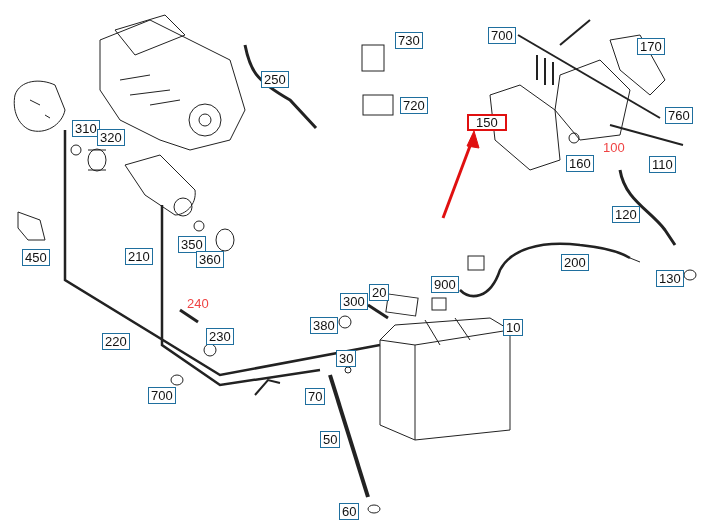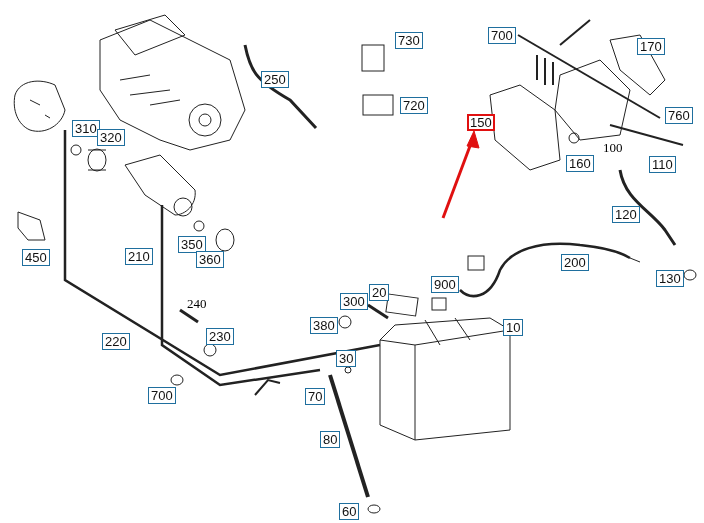--- a/index.html
+++ b/index.html
@@ -1,20 +1,20 @@
 <!DOCTYPE html>
 <html><head>
 <meta charset="utf-8">
 <style>
   html,body{margin:0;padding:0;background:#fff;}
   #stage{position:relative;width:704px;height:523px;overflow:hidden;background:#fff;font-family:"Liberation Sans",sans-serif;}
   svg.draw{position:absolute;left:0;top:0;}
   .callout{position:absolute;border:1.5px solid #1f6f9e;background:#fff;color:#111;font-size:13px;line-height:15px;padding:0 2px;white-space:nowrap;}
-  .plain{position:absolute;color:#000000;font-size:13px;line-height:15px;white-space:nowrap;font-family:Liberation Serif, serif;}
-  .hl{border:2.5px solid #e01010;line-height:13px;padding:0 1px;}
+  .plain{position:absolute;color:#ef4444;font-size:13px;line-height:15px;white-space:nowrap;}
+  .hl{border:2.5px solid #e01010;line-height:13px;padding:0 7px;}
 </style>
 </head>
 <body>
 
 <div id="stage">
   <svg class="draw" width="704" height="523" viewBox="0 0 704 523">
     <g fill="none" stroke="#222" stroke-width="1">
 
       <g>
         <path d="M100 40 L150 20 L190 40 L230 60 L245 110 L230 140 L190 150 L160 140 L120 120 L100 90 Z"></path>
@@ -123,15 +123,15 @@
   <div class="callout" style="left:102px;top:333px">220</div>
   <div class="callout" style="left:206px;top:328px">230</div>
   <div class="callout" style="left:148px;top:387px">700</div>
   <div class="callout" style="left:310px;top:317px">380</div>
   <div class="callout" style="left:340px;top:293px">300</div>
   <div class="callout" style="left:369px;top:284px">20</div>
   <div class="callout" style="left:431px;top:276px">900</div>
   <div class="callout" style="left:503px;top:319px">10</div>
   <div class="callout" style="left:336px;top:350px">30</div>
   <div class="callout" style="left:305px;top:388px">70</div>
-  <div class="callout" style="left:320px;top:431px">80</div>
+  <div class="callout" style="left:320px;top:431px">50</div>
   <div class="callout" style="left:339px;top:503px">60</div>
 </div>
 
 </body></html>

